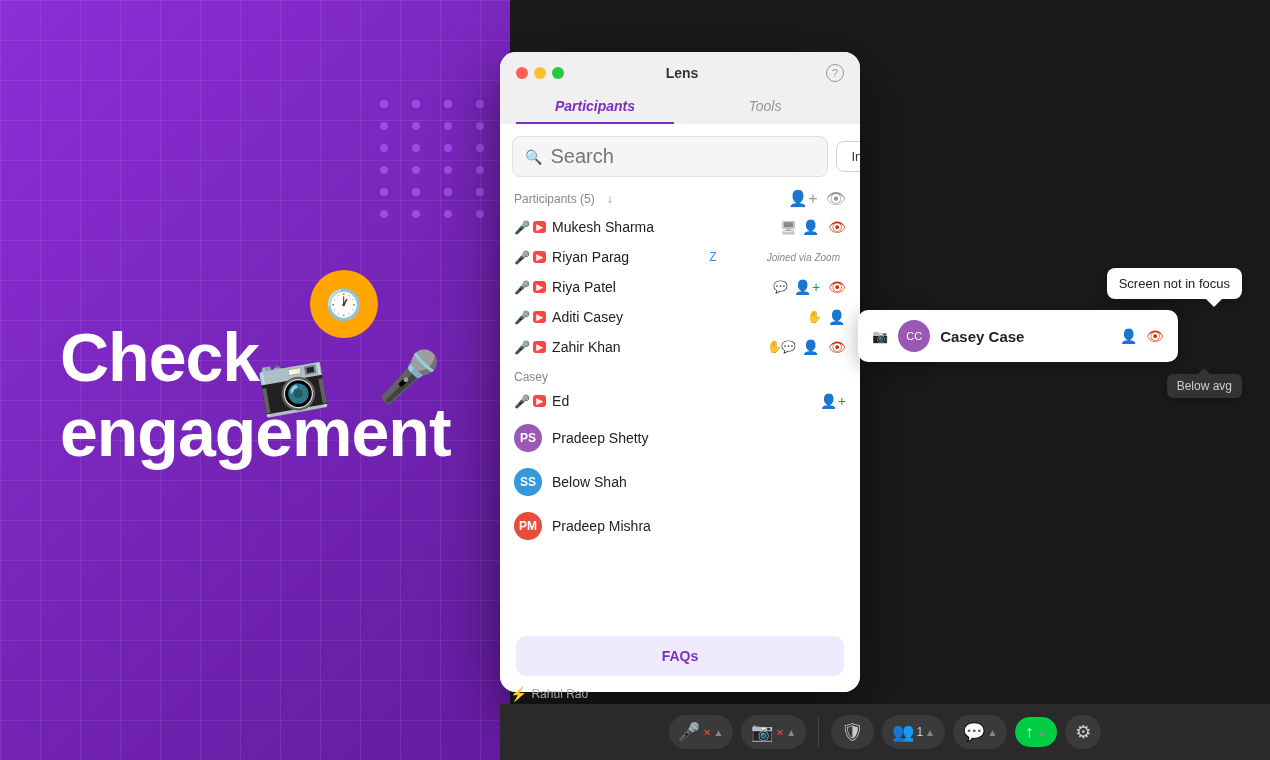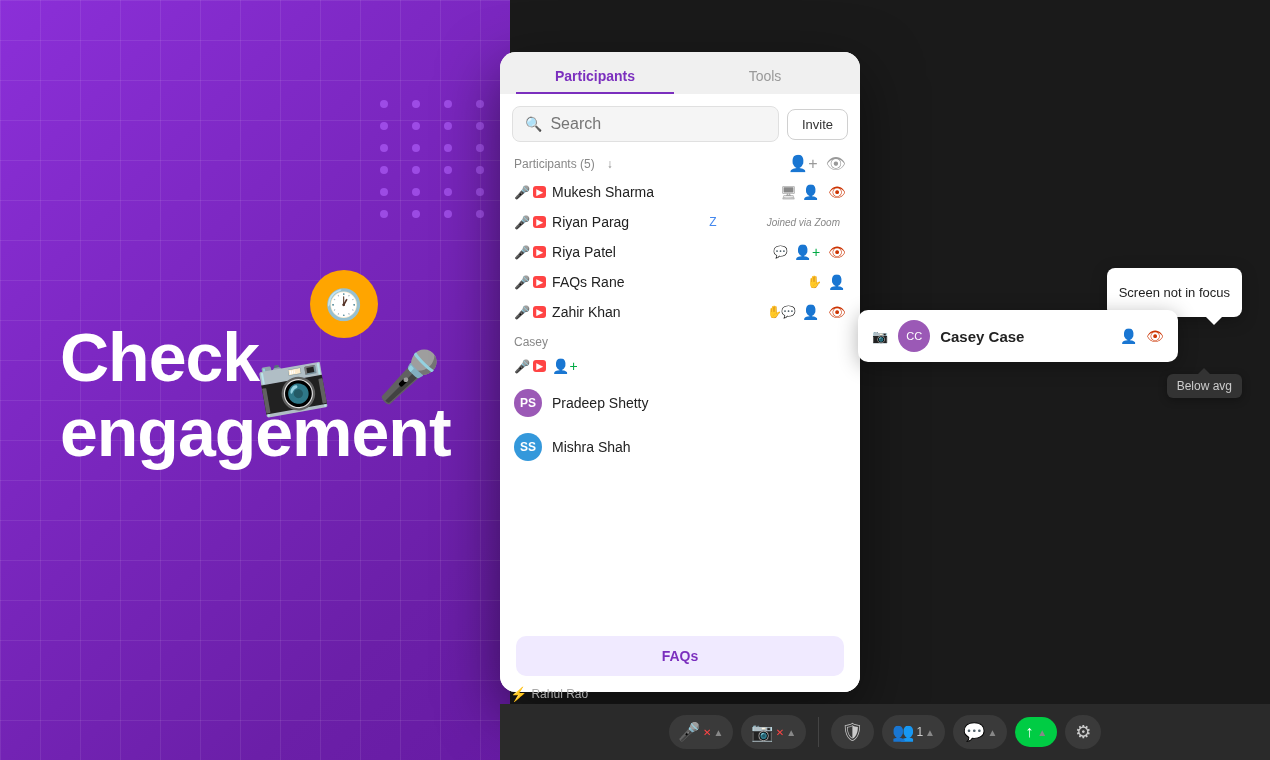--- a/index.html
+++ b/index.html
@@ -153,20 +153,21 @@
       cursor: pointer;
     }
 
     
     .tabs {
       background: #F0F0F0;
       display: flex;
       padding: 8px 16px 0;
       gap: 12px;
       flex-shrink: 0;
+      font-style: italic;
     }
     .tab {
       flex: 1;
       text-align: center;
       padding: 8px 0;
       font-size: 14px;
       font-weight: 500;
       color: #999;
       cursor: pointer;
       border-bottom: 2px solid transparent;
@@ -201,21 +202,21 @@
       background: #F5F5F5;
       border-radius: 8px;
       padding: 8px 12px;
       gap: 8px;
       border: 1px solid #E0E0E0;
     }
     .search-icon-inner { color: #999; font-size: 14px; }
     .search-input {
       border: none;
       background: transparent;
-      font-size: 16px;
+      font-size: 20px;
       color: #c2410c;
       outline: none;
       flex: 1;
     }
     .invite-btn {
       background: white;
       border: 1.5px solid #D0D0D0;
       border-radius: 8px;
       padding: 7px 14px;
       font-size: 13px;
@@ -385,21 +386,21 @@
     .casey-name { flex: 1; font-size: 15px; font-weight: 600; color: #222; }
     .casey-actions { display: flex; gap: 8px; }
 
     
     .tooltip-box {
       position: absolute;
       top: 268px;
       right: 28px;
       background: white;
       border-radius: 8px;
-      padding: 17px 12px;
+      padding: 8px 12px;
       font-size: 13px;
       font-weight: 500;
       color: #222;
       box-shadow: 0 4px 16px rgba(0,0,0,0.25);
       white-space: nowrap;
     }
     .tooltip-box::after {
       content: '';
       position: absolute;
       bottom: -8px;
@@ -475,20 +476,29 @@
 </div>
 
 <div class="icon-clock">🕐</div>
 
 <div class="icon-camera">📷</div>
 
 <div class="icon-mic">🎤</div>
 
 <div class="app-window">
 
+  <div class="title-bar">
+    <div class="traffic-lights">
+      <div class="tl tl-red"></div>
+      <div class="tl tl-yellow"></div>
+      <div class="tl tl-green"></div>
+    </div>
+    <div class="window-title">Lens</div>
+    <div class="help-btn">?</div>
+  </div>
 
   <div class="tabs">
     <div class="tab active">Participants</div>
     <div class="tab">Tools</div>
   </div>
 
   <div class="content">
 
     <div class="search-row">
       <div class="search-box">
@@ -544,21 +554,21 @@
         <span class="a-icon add-green">👤+</span>
         <span class="a-icon eye-red">👁</span>
       </div>
     </div>
 
     <div class="participant-row">
       <div class="p-icons">
         <span class="p-icon muted">🎤</span>
         <span style="font-size:9px;background:#FF4444;color:white;border-radius:3px;padding:1px 3px;">▶</span>
       </div>
-      <span class="p-name">FAQs Rane</span>
+      <span class="p-name">Aditi Casey</span>
       <span style="font-size:12px;">✋</span>
       <div class="p-actions">
         <span class="a-icon remove">👤</span>
       </div>
     </div>
 
     <div class="participant-row">
       <div class="p-icons">
         <span class="p-icon muted">🎤</span>
         <span style="font-size:9px;background:#FF4444;color:white;border-radius:3px;padding:1px 3px;">▶</span>
@@ -571,36 +581,41 @@
       </div>
     </div>
 
     <div class="sub-section">Casey</div>
 
     <div class="participant-row">
       <div class="p-icons">
         <span class="p-icon muted">🎤</span>
         <span style="font-size:9px;background:#FF4444;color:white;border-radius:3px;padding:1px 3px;">▶</span>
       </div>
+      <span class="p-name">Ed</span>
       <div class="p-actions">
         <span class="a-icon add-green">👤+</span>
       </div>
     </div>
 
 
     <div class="not-joined-row">
       <div class="avatar-circle av-ps">PS</div>
       <span class="nj-name">Pradeep Shetty</span>
     </div>
 
     <div class="not-joined-row">
       <div class="avatar-circle av-ss">SS</div>
-      <span class="nj-name">Mishra Shah</span>
-    </div>
-
+      <span class="nj-name">Below Shah</span>
+    </div>
+
+    <div class="not-joined-row">
+      <div class="avatar-circle av-pm">PM</div>
+      <span class="nj-name">Pradeep Mishra</span>
+    </div>
 
     <div style="flex:1;"></div>
 
     <div class="faqs-btn">FAQs</div>
   </div>
 </div>
 
 <div class="tb-name">
   <span style="color:#FF4444;font-size:14px;">⚡</span>
   <span>Rahul Rao</span>

